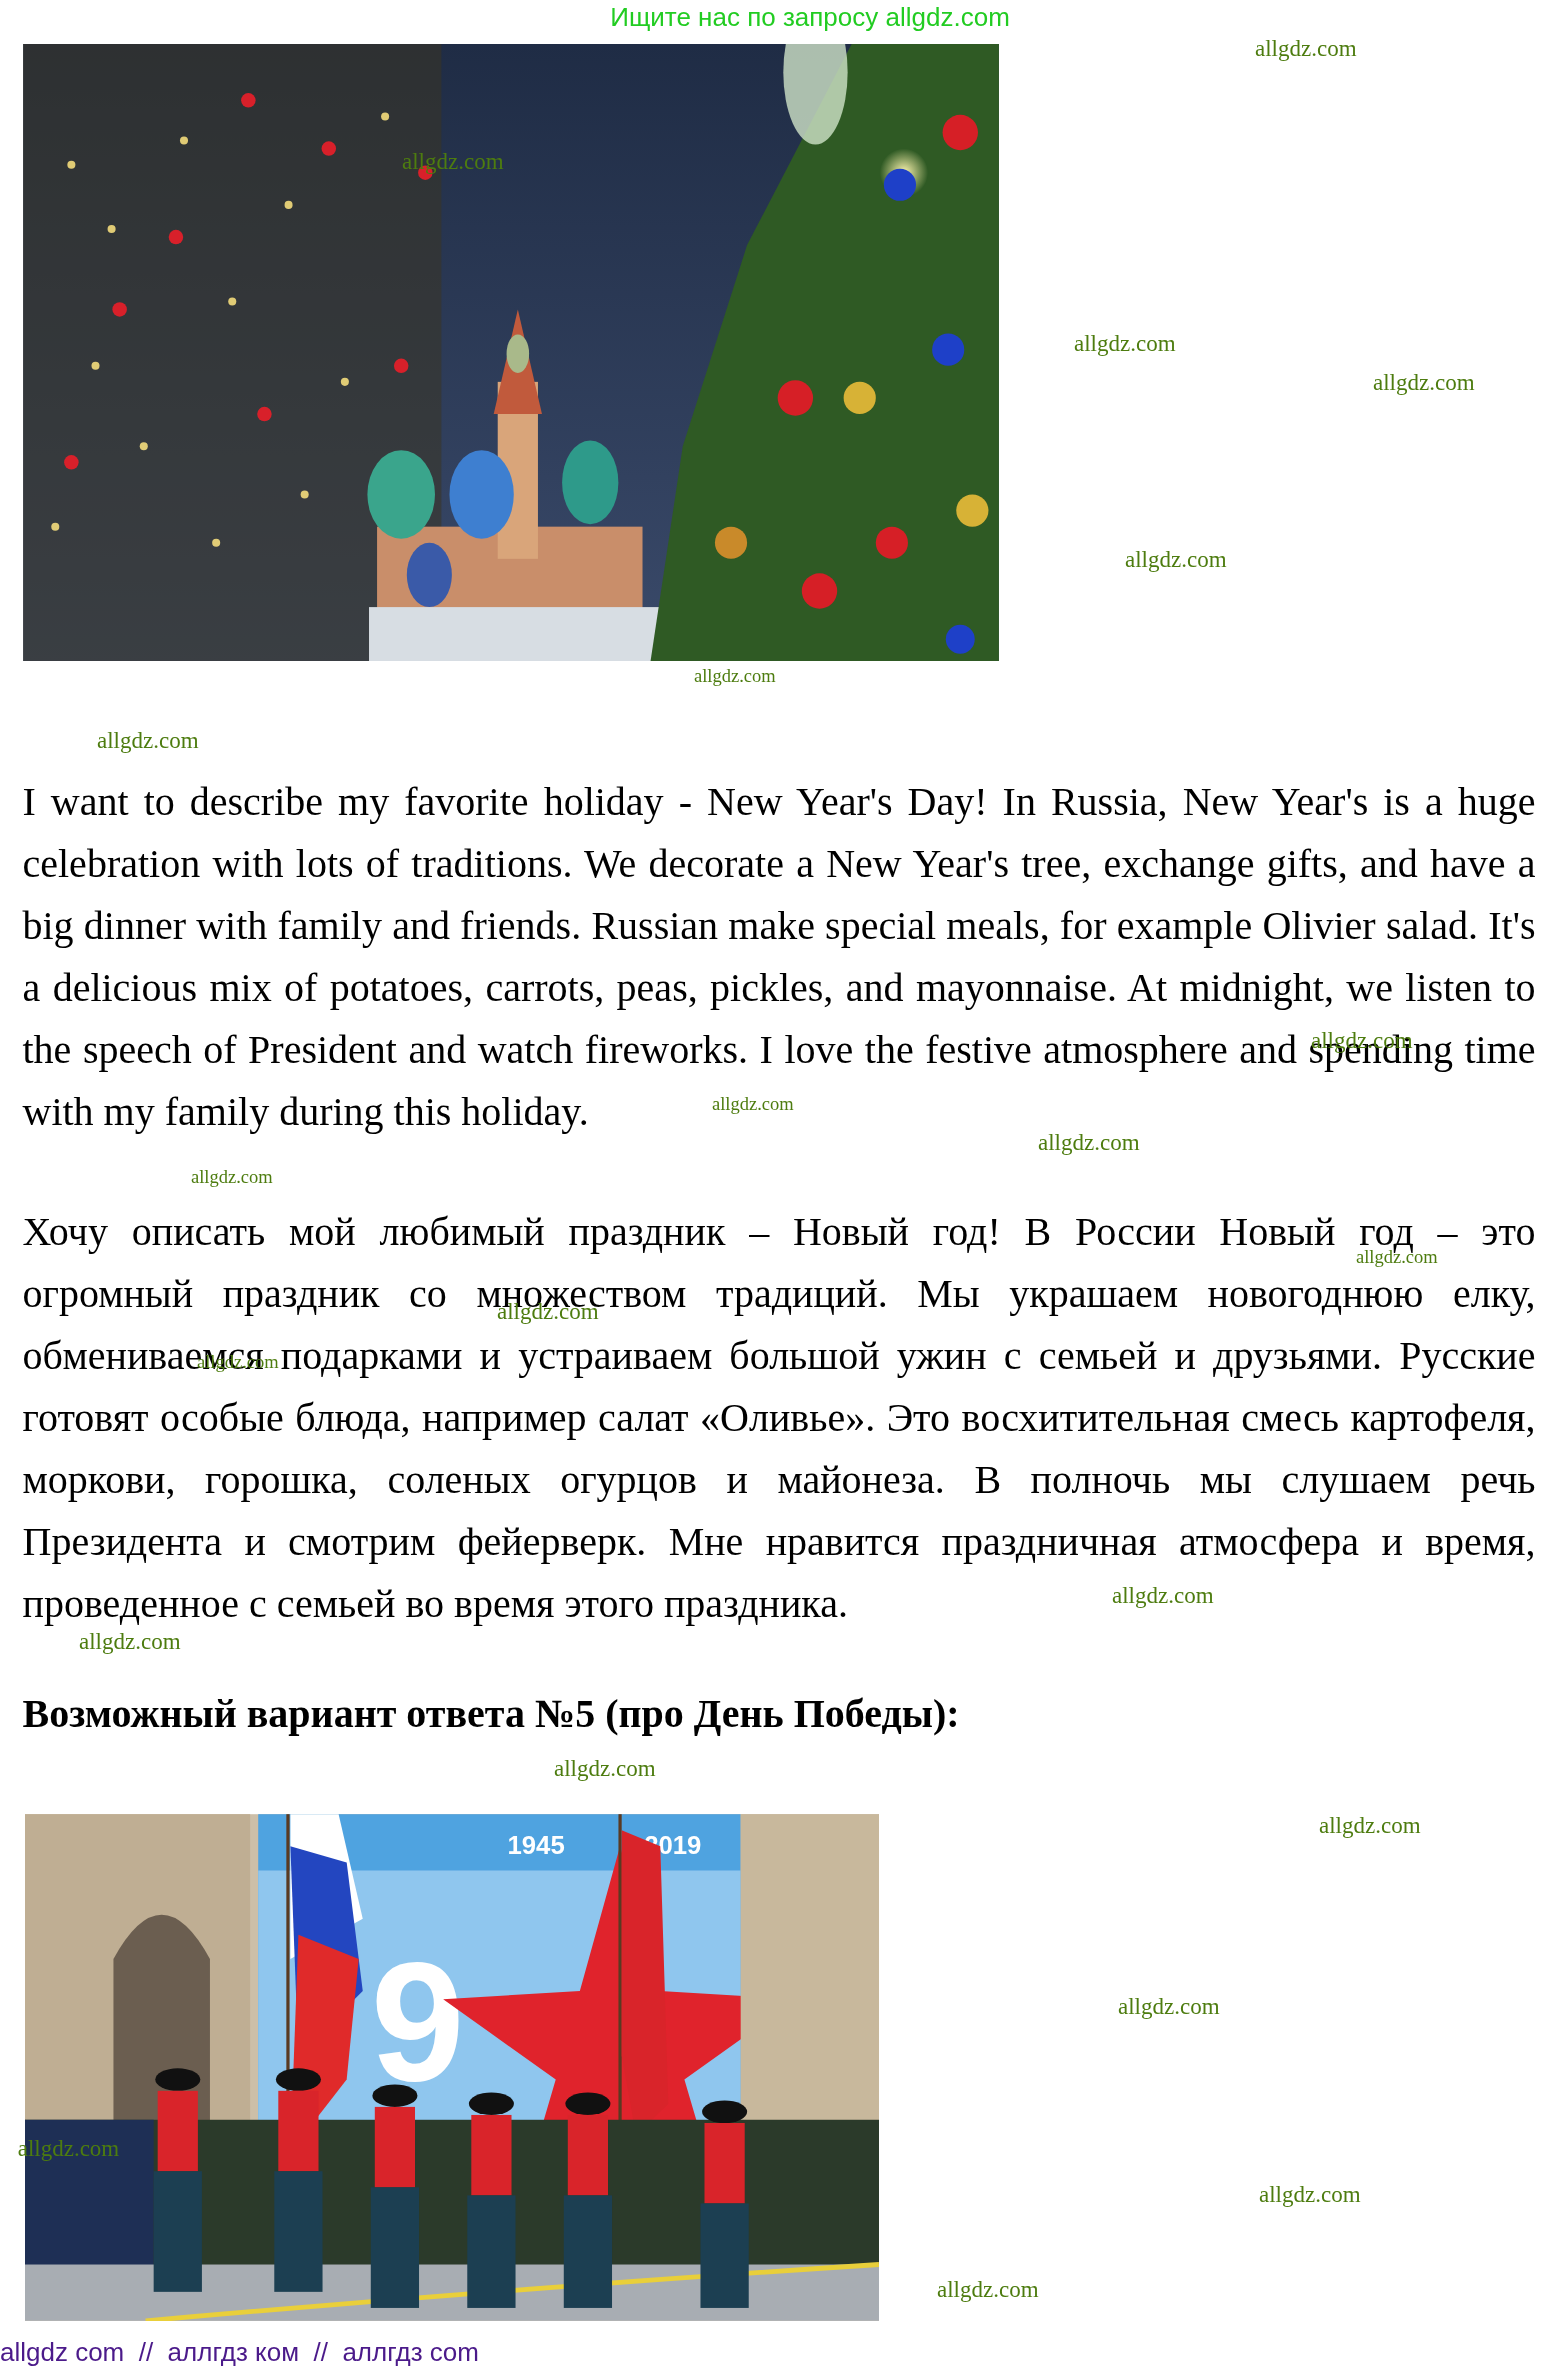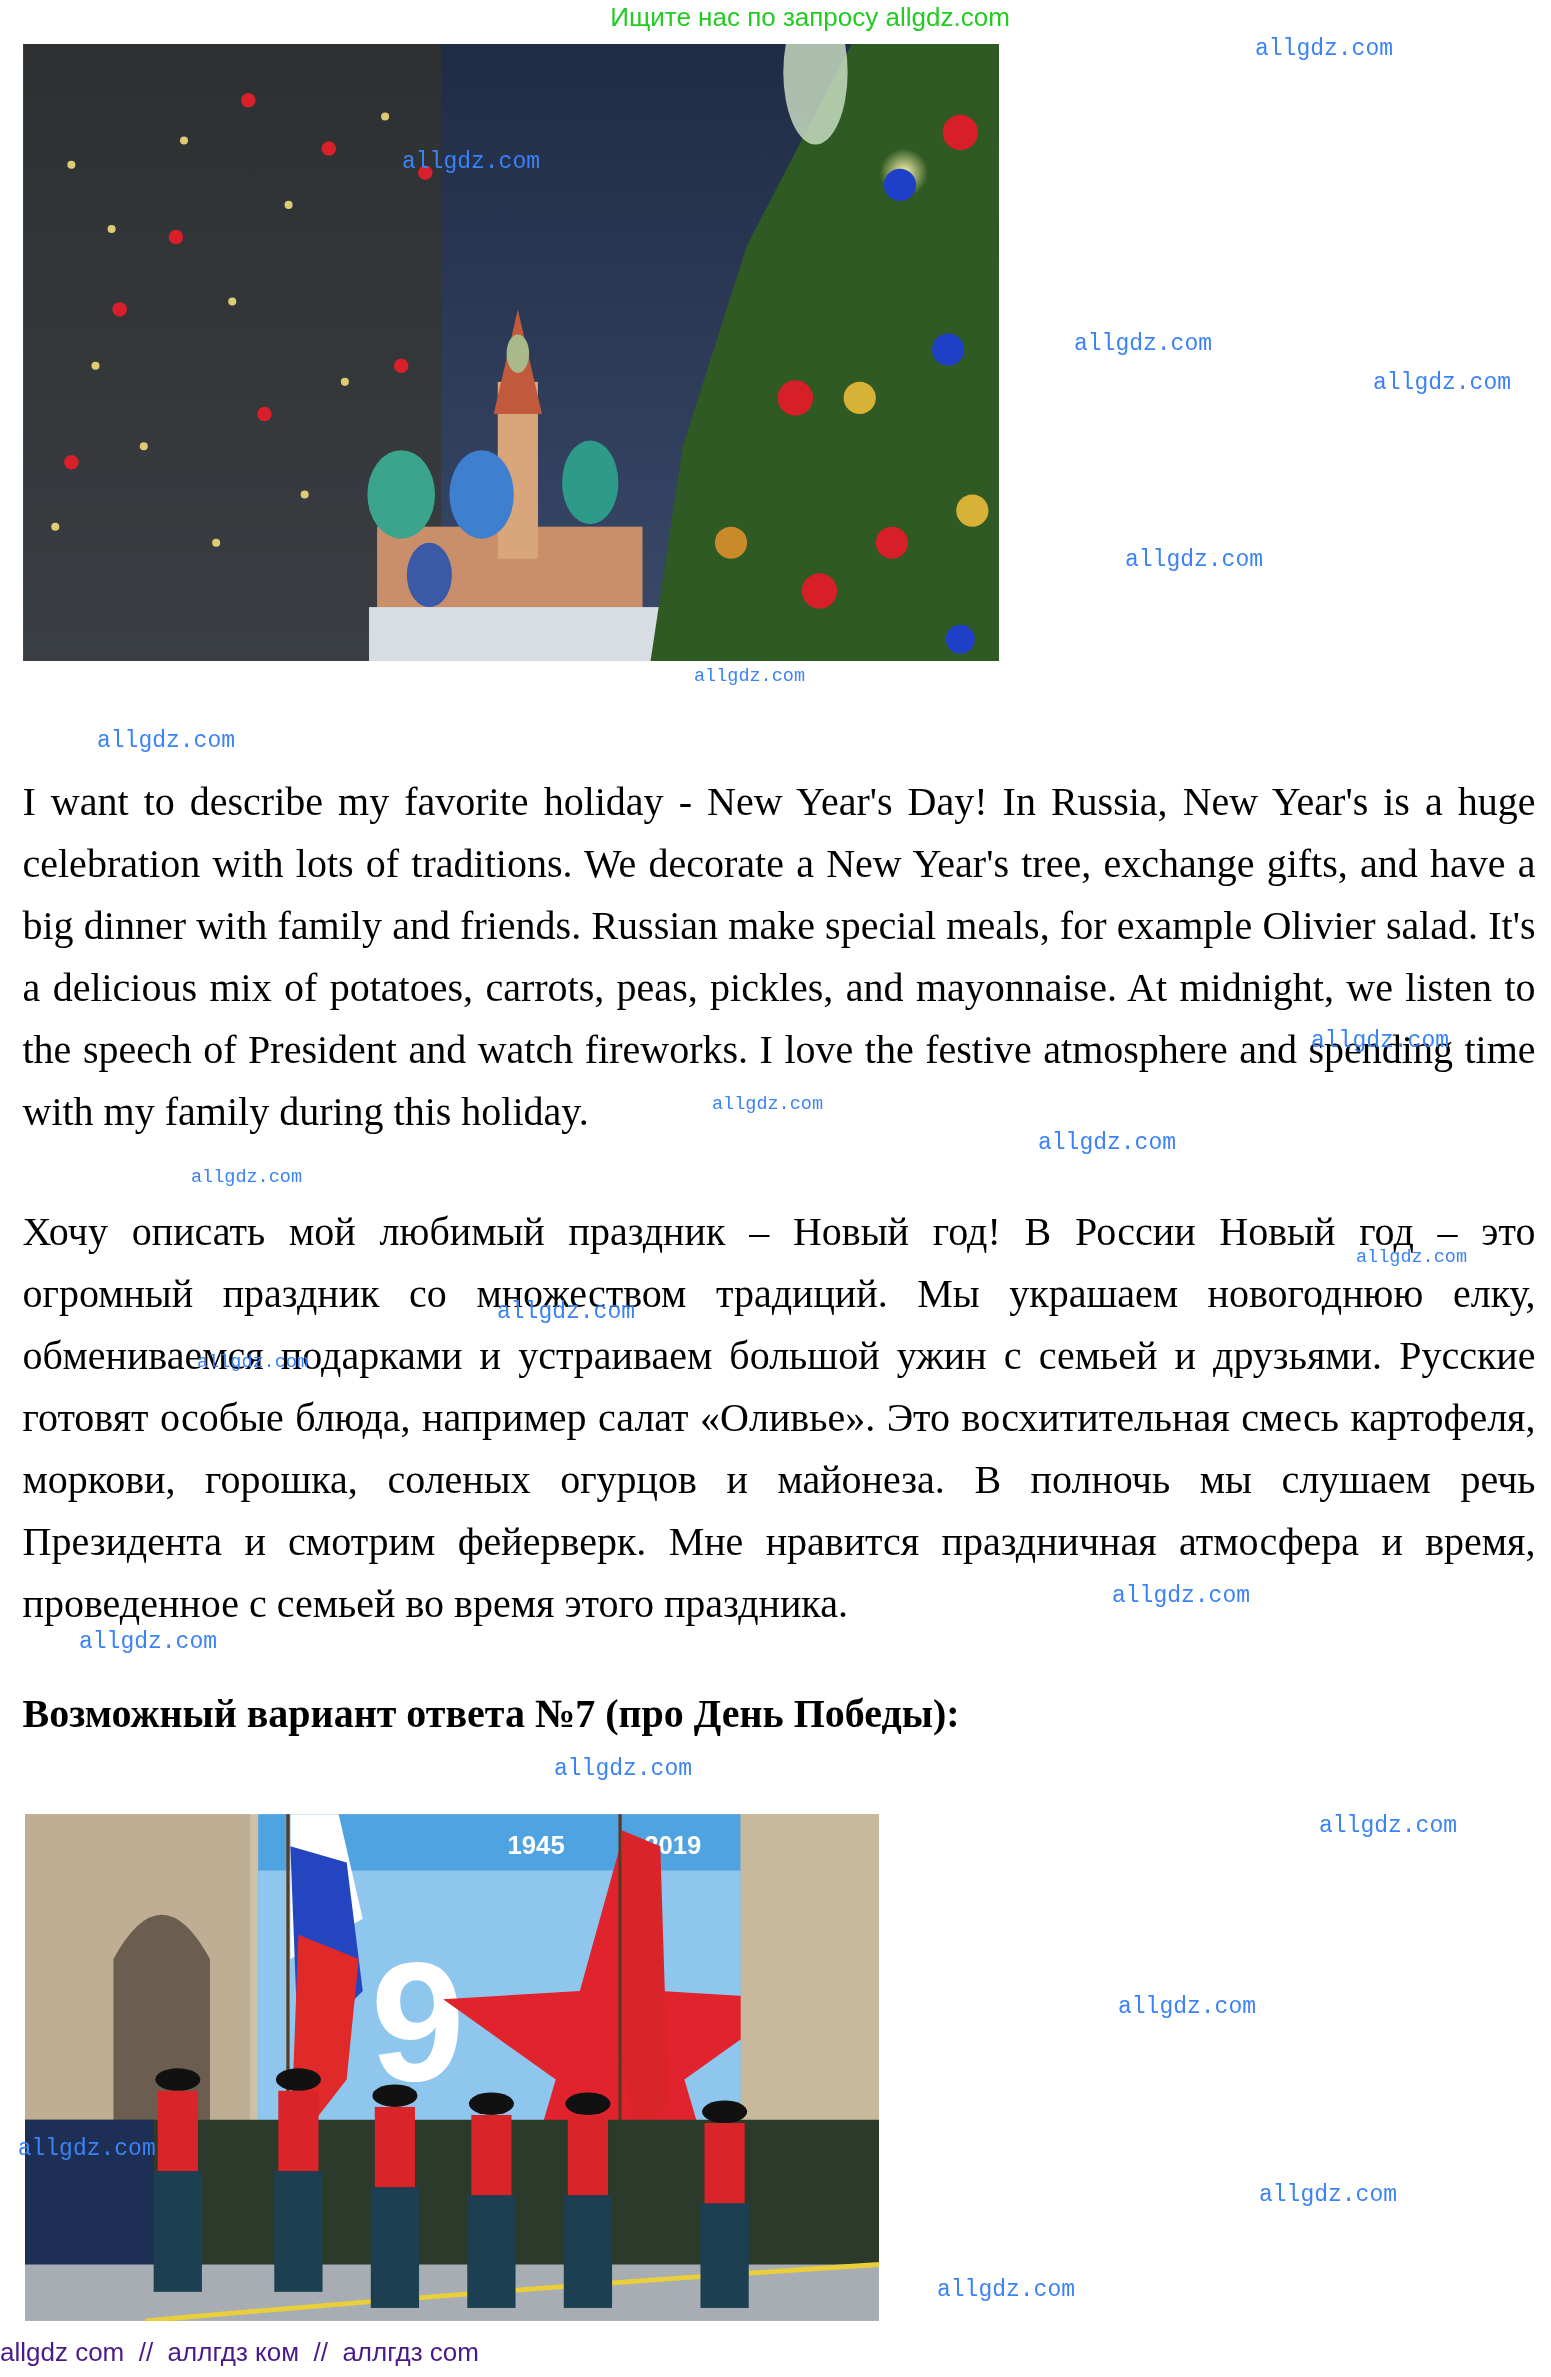--- a/index.html
+++ b/index.html
@@ -1,19 +1,19 @@
 <!DOCTYPE html>
 <html style="font-size:13px"><head>
 <meta charset="utf-8">
 <style>
   html, body { margin: 0; padding: 0; background: #ffffff; }
   body { width: 1552px; height: 2377px; position: relative; overflow: hidden; font-family: "Liberation Serif", serif; color: #000; }
   .abs { position: absolute; }
   .header-link { left: 0; width: 1552px; top: 1.6px; text-align: center; color: #22cc22; font-family: "Liberation Sans", sans-serif; font-size: 26px; margin-left: 34px; }
-  .wm { font-family: Liberation Mono, monospace; font-size: 23px; color: #3b82f6; white-space: nowrap; }
+  .wm { font-family: Liberation Serif, serif; font-size: 23px; color: #4d7c0f; white-space: nowrap; }
   .wm.small { font-size: 18.5px; }
   .photo { overflow: hidden; }
   .para { left: 22.5px; width: 1513px; font-size: 40px; line-height: 62px; text-align: justify; text-align-last: left; }
   .heading { left: 22.5px; top: 1690px; font-size: 40px; font-weight: bold; white-space: nowrap; }
   .footer { left: 0; width: 1552px; top: 2337px; color: #4b1a8a; font-family: "Liberation Sans", sans-serif; font-size: 26px; white-space: pre; }
 </style>
 </head>
 <body>
 
 <div class="abs header-link">Ищите нас по запросу allgdz.com</div>
@@ -84,21 +84,21 @@
         <circle cx="1165" cy="740" r="18" fill="#1e40c8"></circle>
     </g>
     <ellipse cx="985" cy="35" rx="40" ry="90" fill="#cfe3c8" opacity="0.8"></ellipse>
   </svg>
 </div>
 
 <div class="abs para" style="top:771px;">I want to describe my favorite holiday - New Year's Day! In Russia, New Year's is a huge celebration with lots of traditions. We decorate a New Year's tree, exchange gifts, and have a big dinner with family and friends. Russian make special meals, for example Olivier salad. It's a delicious mix of potatoes, carrots, peas, pickles, and mayonnaise. At midnight, we listen to the speech of President and watch fireworks. I love the festive atmosphere and spending time with my family during this holiday.</div>
 
 <div class="abs para" style="top:1201px;">Хочу описать мой любимый праздник – Новый год! В России Новый год – это огромный праздник со множеством традиций. Мы украшаем новогоднюю елку, обмениваемся подарками и устраиваем большой ужин с семьей и друзьями. Русские готовят особые блюда, например салат «Оливье». Это восхитительная смесь картофеля, моркови, горошка, соленых огурцов и майонеза. В полночь мы слушаем речь Президента и смотрим фейерверк. Мне нравится праздничная атмосфера и время, проведенное с семьей во время этого праздника.</div>
 
-<div class="abs heading">Возможный вариант ответа №7 (про День Победы):</div>
+<div class="abs heading">Возможный вариант ответа №5 (про День Победы):</div>
 
 <div class="abs photo" style="left:25px; top:1814px; width:854px; height:507px;">
   <svg width="854" height="507" viewBox="0 0 1062 630">
     <rect width="1062" height="630" fill="#cdbfa8"></rect>
     <rect x="0" y="0" width="280" height="450" fill="#bfae93"></rect>
     <path d="M110,180 Q170,70 230,180 L230,450 L110,450 Z" fill="#6b5e50"></path>
     <rect x="290" y="0" width="600" height="450" fill="#4fa3e0"></rect>
     <rect x="290" y="70" width="600" height="380" fill="#8fc6ee"></rect>
     <text x="600" y="50" font-family="Liberation Sans, sans-serif" font-size="32" font-weight="bold" fill="#ffffff">1945</text>
     <text x="770" y="50" font-family="Liberation Sans, sans-serif" font-size="32" font-weight="bold" fill="#ffffff">2019</text>

